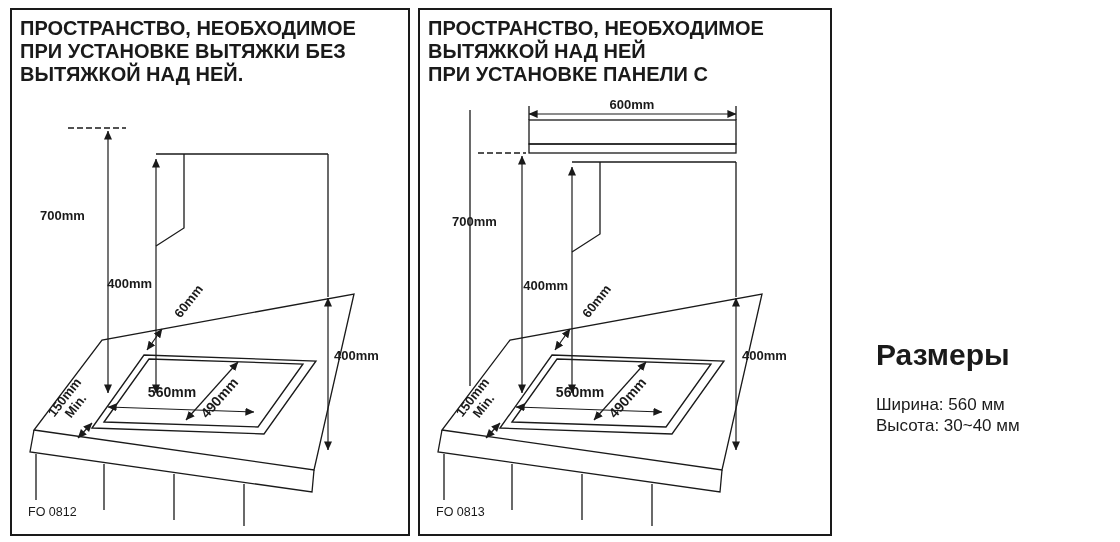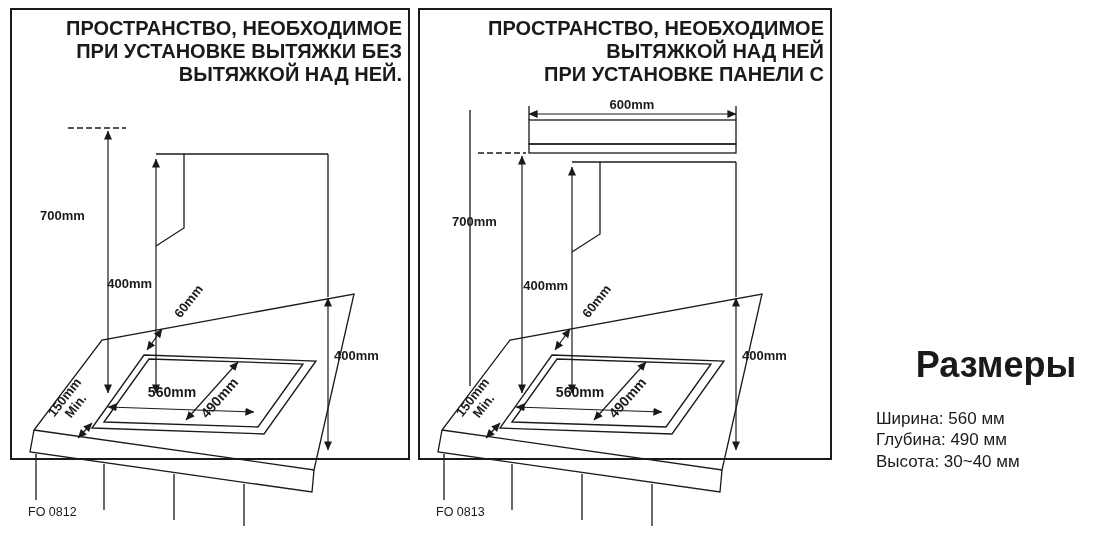--- a/index.html
+++ b/index.html
@@ -3,42 +3,42 @@
 <meta charset="utf-8">
 <style>
   html,body{margin:0;padding:0;}
   body{
     width:1120px;height:542px;position:relative;overflow:hidden;
     background:#ffffff;
     font-family:"Liberation Sans",sans-serif;
     color:#1a1a1a;
   }
   .panel{
-    position:absolute;top:8px;height:452px;
-    border:2px solid #1a1a1a;background:#fff;box-sizing:border-box;text-align:right;
+    position:absolute;top:8px;height:528px;
+    border:2px solid #1a1a1a;background:#fff;box-sizing:border-box;
   }
   .panel.left{left:10px;width:400px;}
   .panel.right{left:418px;width:414px;}
   .panel-title{
     position:absolute;left:8px;top:7px;right:6px;
     font-size:20px;font-weight:bold;line-height:1.14;letter-spacing:0;
   }
   svg.drawing{position:absolute;left:2px;top:88px;display:block;}
   .ln{stroke:#1a1a1a;stroke-width:1.3;fill:none;}
   .dash{stroke-dasharray:6 3;}
   .dim{stroke:#1a1a1a;stroke-width:1.2;fill:none;
        marker-start:url(#arr);marker-end:url(#arr);}
   text{fill:#1a1a1a;}
   .dim-label{font-size:13px;font-weight:bold;}
   .dim-label-lg{font-size:14px;font-weight:bold;}
   .fig-code{font-size:12.5px;font-weight:normal;}
   .info{
     position:absolute;left:876px;top:330px;width:240px;
   }
-  .info-heading{font-size:36px;font-weight:bold;margin:14px 0 22px 0;text-align:center;}
+  .info-heading{font-size:30px;font-weight:bold;margin:8px 0 22px 0;}
   .info-line{font-size:17px;line-height:1.26;font-weight:normal;}
 </style>
 </head>
 <body>
 
 <svg width="0" height="0" style="position:absolute" aria-hidden="true">
   <defs>
     <marker id="arr" markerWidth="9" markerHeight="8" refX="8.6" refY="4" orient="auto-start-reverse" markerUnits="userSpaceOnUse">
       <path d="M0,0 L9,4 L0,8 z" fill="#1a1a1a"></path>
     </marker>
@@ -166,15 +166,14 @@
     </g>
     <text class="dim-label-lg" x="158" y="299" text-anchor="middle">560mm</text>
     <text class="dim-label-lg" x="209" y="303" text-anchor="middle" transform="rotate(-48.5 209 303)">490mm</text>
     <text class="fig-code" x="14" y="418">FO 0813</text>
   </svg>
 </div>
 
 <div class="info">
   <div class="info-heading">Размеры</div>
   <div class="info-line">Ширина: 560 мм</div>
-  <div class="info-line">Глубина: 490 мм</div>
   <div class="info-line">Высота: 30~40 мм</div>
 </div>
 
 </body></html>

